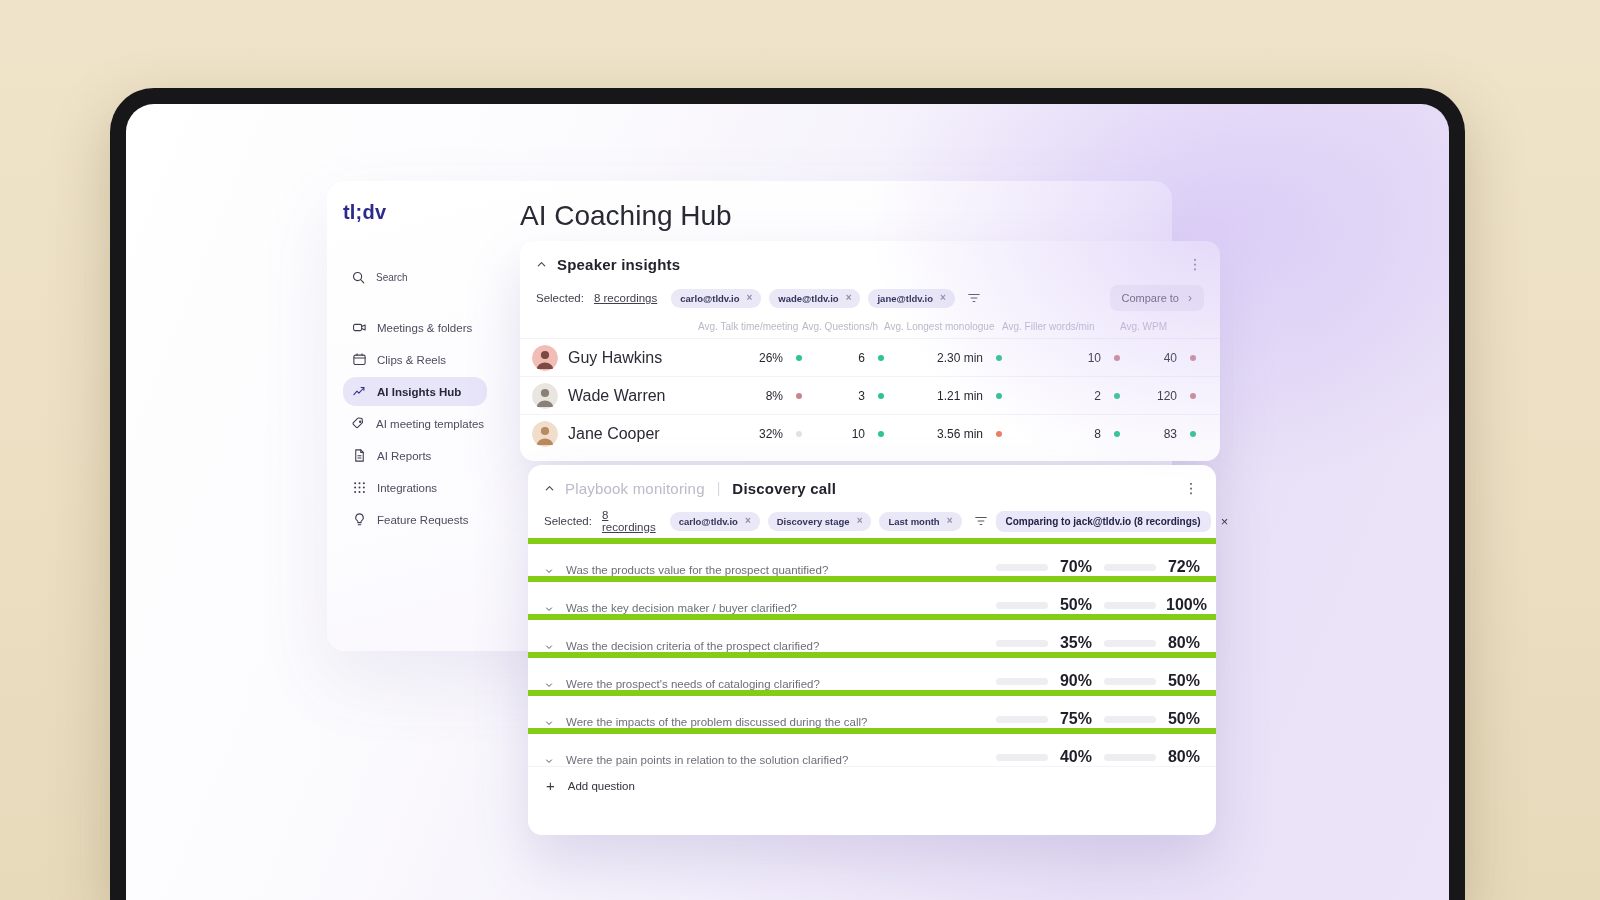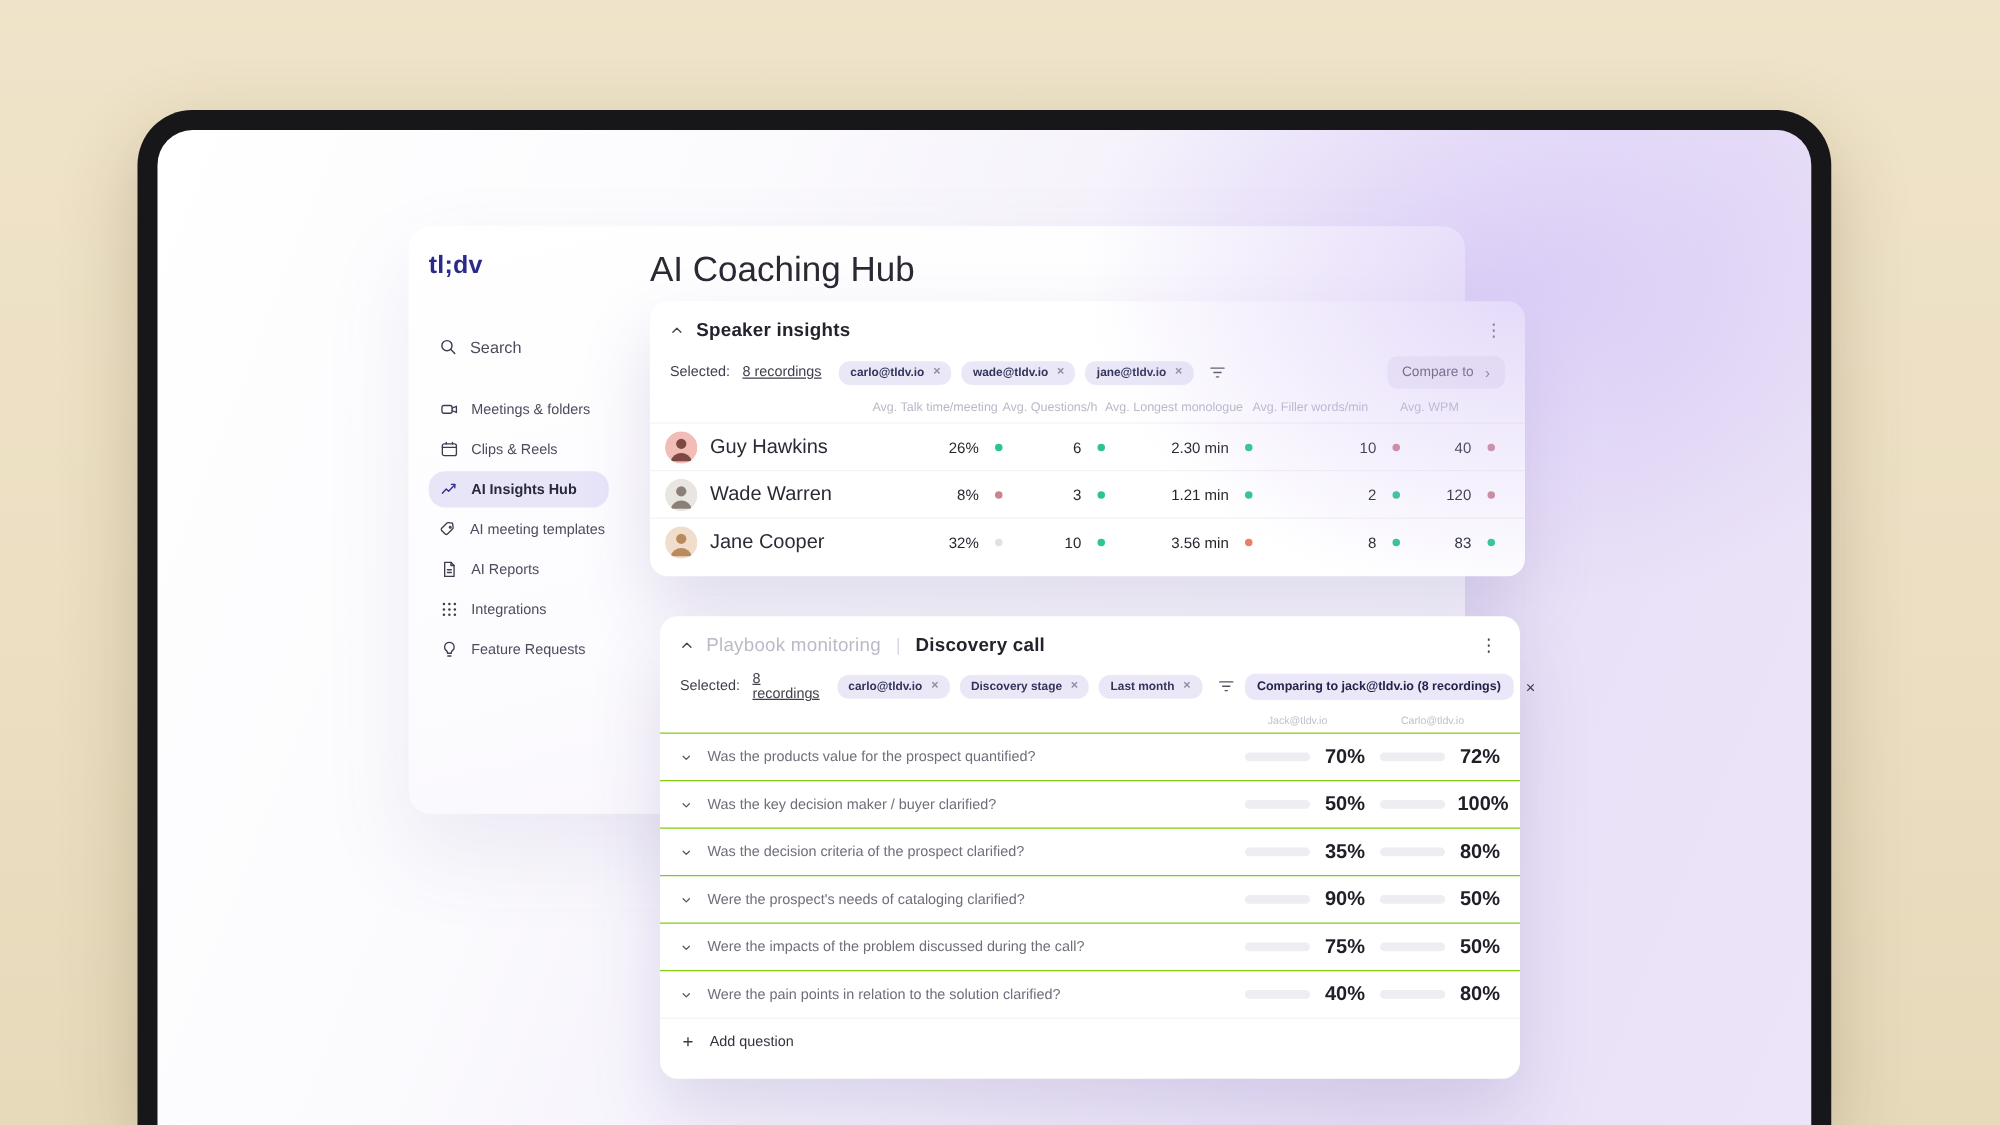--- a/index.html
+++ b/index.html
@@ -21,36 +21,36 @@
 
   
   .base-card { position:absolute; left:201px; top:77px; width:845px; height:470px;
     background:linear-gradient(165deg,#ffffff 0%, #fcfbfe 55%, #f7f4fc 100%);
     border-radius:18px; box-shadow:0 30px 70px rgba(110,95,170,.10); }
 
   
   .sidebar { position:absolute; left:0; top:0; width:172px; height:100%; padding:20px 12px 0 16px; }
   .logo { font-size:20px; font-weight:bold; color:#2b2a8c; letter-spacing:.2px; }
   .search-row { display:flex; align-items:center; gap:10px; margin:46px 0 28px; padding:0 8px;
-    font-size:13px; color:#4c4c5e; cursor:pointer; }
+    font-size:10px; color:#4c4c5e; cursor:pointer; }
   .search-row .icon { color:#3c3c4e; display:flex; }
   .menu { display:flex; flex-direction:column; gap:3px; }
   .side-item { display:flex; align-items:center; gap:10px; padding:7px 8px; border-radius:13px;
     font-size:11.5px; color:#4c4c5e; cursor:pointer; white-space:nowrap; }
   .side-item .icon { color:#3c3c4e; display:flex; width:16px; justify-content:center; }
   .side-item.active { background:#e8e5f9; color:#28283c; font-weight:bold;text-align:right; }
   .side-item.active .icon { color:#312e8f; }
 
   .page-title { position:absolute; left:394px; top:96px; font-size:28px; font-weight:500; color:#2a2a34; }
 
   
   .card { position:absolute; background:#ffffff; border-radius:14px;
     box-shadow:0 26px 55px rgba(100,85,160,.18); }
   .speaker-card { left:394px; top:137px; width:700px; height:220px; }
-  .playbook-card { left:402px; top:389px; width:688px; height:370px; }
+  .playbook-card { left:402px; top:361px; width:688px; height:370px; }
 
   .card-head { display:flex; align-items:center; padding:14px 14px 0 16px; gap:10px; }
   .collapse-btn { color:#45454f; display:flex; cursor:pointer; }
   .card-title { font-size:15px; font-weight:bold; color:#23232d; letter-spacing:.2px; }
   .card-title-muted { font-size:15px; font-weight:500; color:#bcbac8; letter-spacing:.2px; }
   .title-div { color:#d8d6e0; font-size:14px; margin:0 2px; }
   .kebab { margin-left:auto; color:#3f3f49; font-size:14px; line-height:1; cursor:pointer; padding:2px 4px; }
 
   .filter-row { display:flex; align-items:center; gap:8px; padding:12px 16px 0 16px; font-size:11.5px; }
   .sel-label { color:#3f3f4d; font-weight:500; }
@@ -76,21 +76,21 @@
   .avatar { width:26px; height:26px; border-radius:50%; overflow:hidden; flex:none; }
   .s-name { flex:1; margin-left:10px; font-size:16px; font-weight:500; color:#2b2b36; }
   .s-cell { display:flex; align-items:center; justify-content:flex-end; gap:13px; }
   .s-val { font-size:12px; font-weight:500; color:#26262f; }
   .dot { width:6px; height:6px; border-radius:50%; flex:none; }
 
   
   .pb-cols { display:flex; justify-content:flex-end; padding:10px 16px 0; }
   .pb-col-h { width:108px; font-size:8.5px; color:#c1c0cc; text-align:center; white-space:nowrap; }
   .q-rows { margin-top:5px; }
-  .q-row { display:flex; align-items:center; height:38px; padding:0 16px; border-top:1px solid #84cc16; cursor:pointer; }
+  .q-row { display:flex; align-items:flex-end; height:38px; padding:0 16px; border-top:6px solid #84cc16; cursor:pointer; }
   .q-chevron { width:22px; color:#55555f; display:flex; }
   .q-text { flex:1; font-size:11.5px; color:#6e6e7a; }
   .bar-group { display:flex; align-items:center; gap:10px; width:108px; justify-content:flex-end; flex:none; }
   .track { width:52px; height:7px; border-radius:4px; background:#ededf2; overflow:hidden; }
   .fill { height:100%; border-radius:4px; }
   .pct { font-size:16px; font-weight:bold; color:#1f1f29; width:34px; text-align:right; }
   .add-row { display:flex; align-items:center; gap:13px; height:38px; padding:0 18px;
     border-top:1px solid #f3f2f6; font-size:11.5px; font-weight:500; color:#33333e; cursor:pointer; }
   .add-plus { font-size:15px; color:#3a3a45; line-height:1; }
 </style>
@@ -356,24 +356,20 @@
           <span class="filter-icon">
             <svg width="14" height="12" viewBox="0 0 24 20" fill="none" stroke="currentColor" stroke-width="1.8" stroke-linecap="round">
                 <path d="M3 4h18M7 10h10M10.5 16h3"></path>
               </svg>
           </span>
           <span class="comparing-wrap">
             <span class="comparing-chip">Comparing to jack@tldv.io (8 recordings)</span>
             <span class="comparing-close">×</span>
           </span>
         </div>
-        <div class="pb-cols">
-            <span class="pb-col-h">Jack@tldv.io</span>
-            <span class="pb-col-h">Carlo@tldv.io</span>
-          </div>
         <div class="q-rows">
             <div class="q-row">
               <span class="q-chevron">
                 <svg width="10" height="10" viewBox="0 0 24 24" fill="none" stroke="currentColor" stroke-width="2.4" stroke-linecap="round" stroke-linejoin="round">
                   <path d="M6 9.5l6 6 6-6"></path>
                 </svg>
               </span>
               <span class="q-text">Was the products value for the prospect quantified?</span>
               <span class="bar-group">
                 <span class="track"><span class="fill" style="width:70%;background:#2cc492"></span></span>

